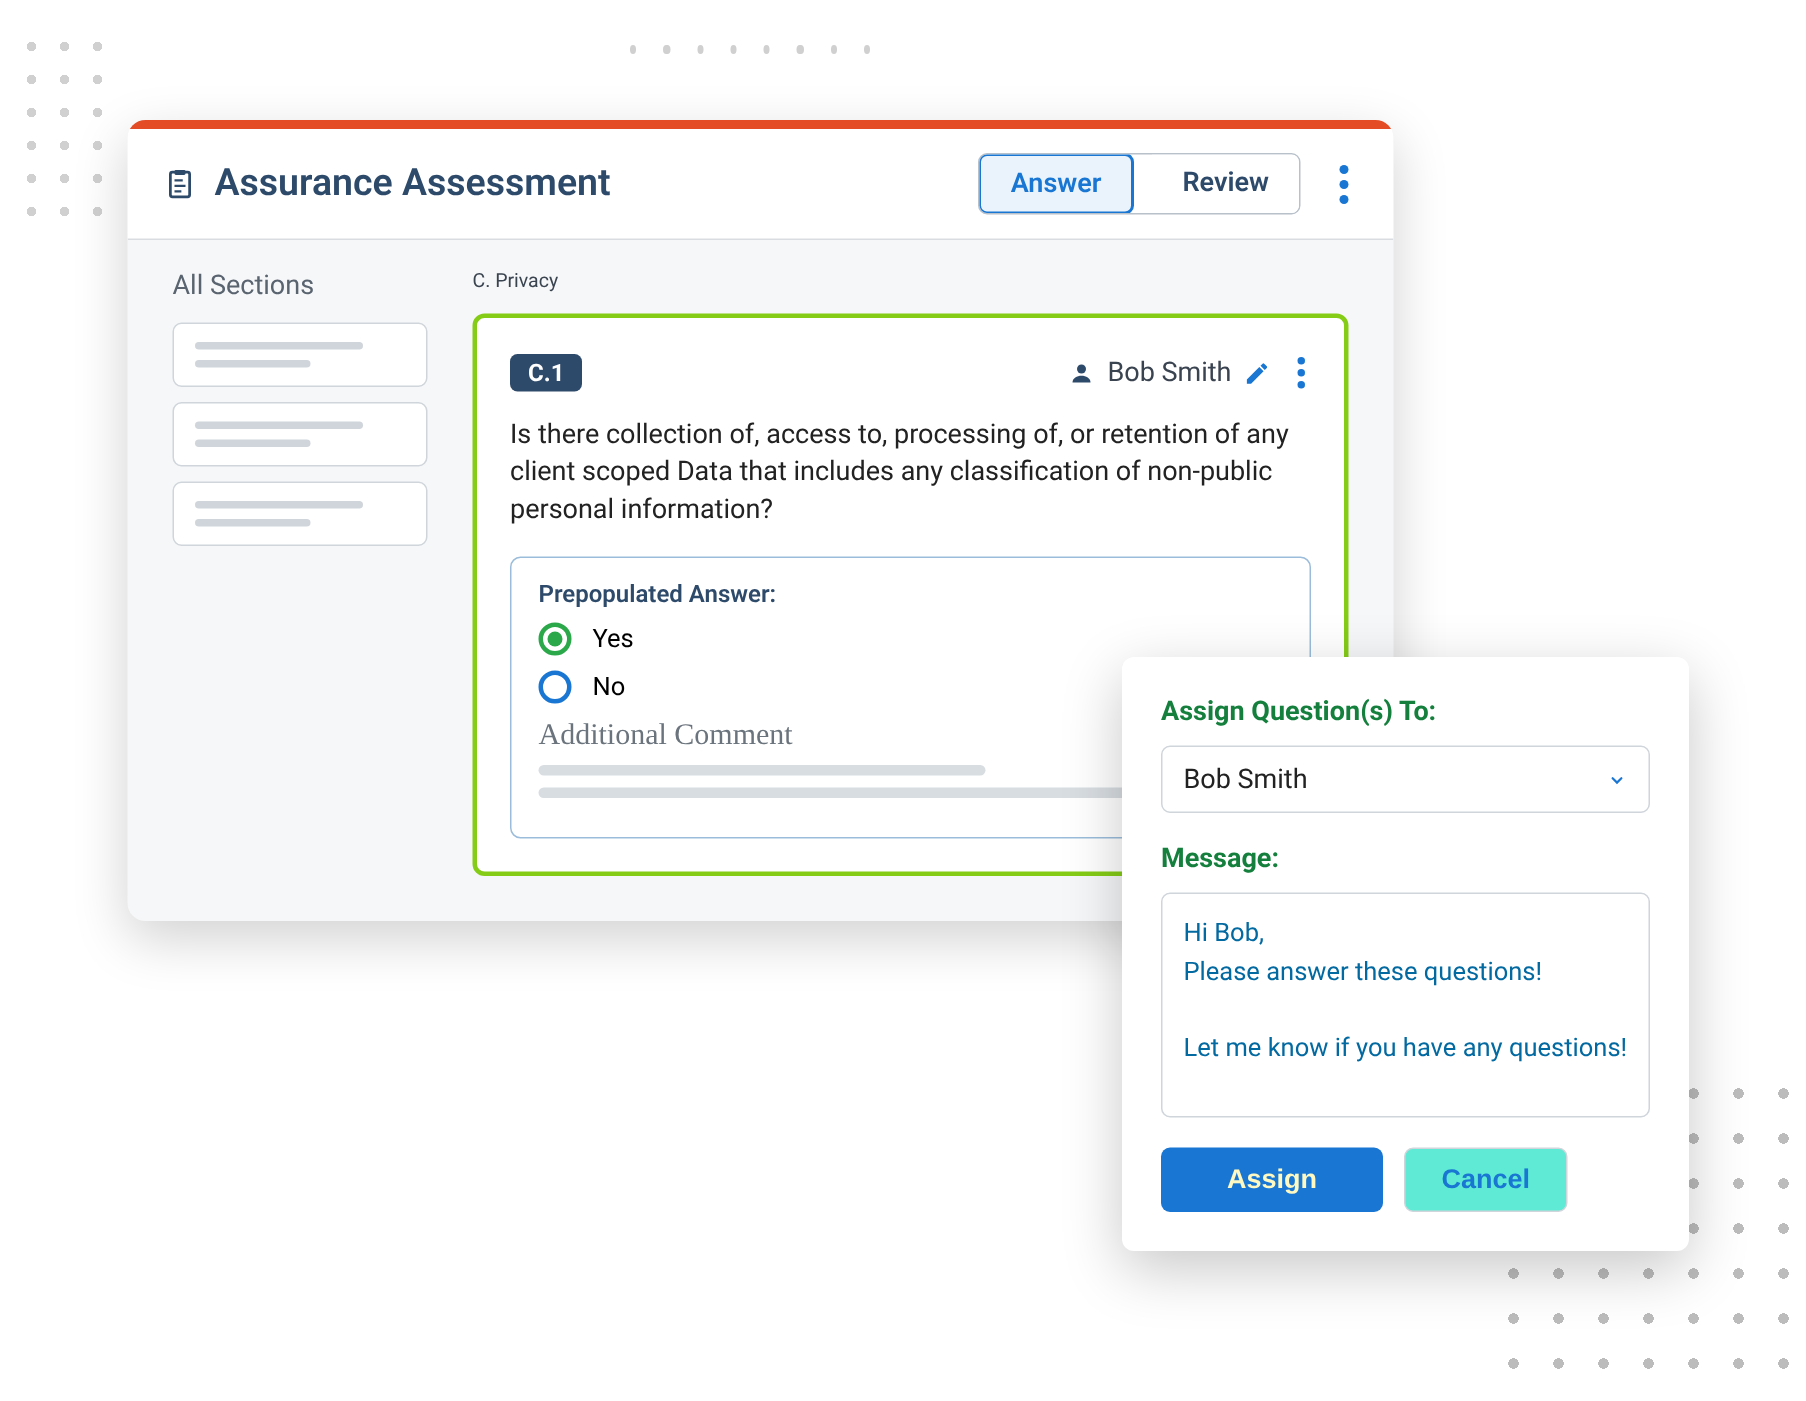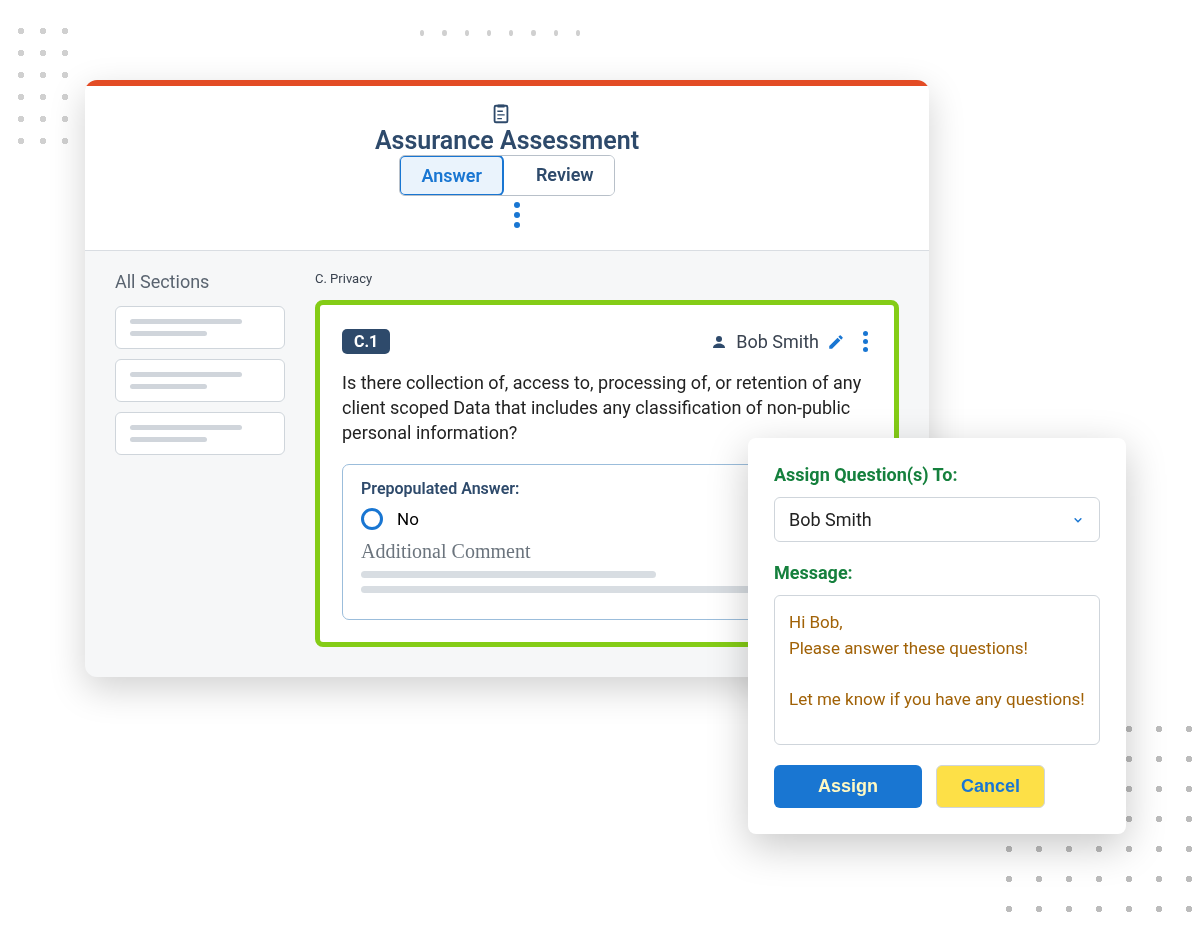--- a/index.html
+++ b/index.html
@@ -47,21 +47,20 @@
 .modal-accent {
   height: 6px;
   background: #e34c25;
 }
 .modal-header {
   display: flex;
   align-items: center;
   padding: 16px 24px;
   background: #fff;
   border-bottom: 1px solid #d9dde2;
-  flex-direction: column;
 }
 .clipboard-icon {
   width: 22px; height: 24px; margin-right: 12px;
 }
 .modal-title {
   font-size: 25px;
   font-weight: 600;
   color: #2e4a6b;
   flex: 1;
 }
@@ -128,21 +127,21 @@
 .section-item .bar.w1 { width: 80%; }
 .section-item .bar.w2 { width: 55%; }
 .main-column { flex: 1; }
 .section-heading {
   font-size: 13px;
   color: #3a4350;
   margin-bottom: 14px;
 }
 .question-card {
   background: #fff;
-  border: 5px solid #84cc16;
+  border: 3px solid #84cc16;
   border-radius: 8px;
   padding: 22px;
 }
 .q-header {
   display: flex;
   align-items: center;
   margin-bottom: 14px;
 }
 .q-badge {
   background: #2e4a6b;
@@ -263,42 +262,42 @@
   color: #222;
   margin-bottom: 20px;
   cursor:pointer;
 }
 .chevron { width:14px; height:14px; }
 .textarea-box {
   border: 1px solid #cfd5db;
   border-radius: 6px;
   padding: 14px;
   font-size: 17px;
-  color: #a16207;
+  color: #0369a1;
   line-height: 1.5;
   white-space: pre-line;
   min-height: 150px;
   margin-bottom: 20px;
 }
 .popup-buttons {
   display: flex;
   gap: 14px;
 }
 .btn-assign {
   background: #1976d2;
   color: #fef9c3;
   border: none;
   padding: 10px 44px;
   font-size: 18px;
   font-weight: 600;
   border-radius: 6px;
   cursor:pointer;
 }
 .btn-cancel {
-  background: #fde047;
+  background: #5eead4;
   color: #1976d2;
   border: 1.5px solid #cfd5db;
   padding: 10px 24px;
   font-size: 18px;
   font-weight: 600;
   border-radius: 6px;
   cursor:pointer;
 }
 </style>
 </head>
@@ -376,20 +375,24 @@
           <div class="q-kebab">
             <span></span>
               <span></span>
               <span></span>
           </div>
         </div>
         <div class="q-text">Is there collection of, access to, processing of, or retention of any client scoped Data that includes any classification of non-public personal information?</div>
         <div class="answer-box">
           <div class="answer-label">Prepopulated Answer:</div>
           <div class="radio-row">
+            <div class="radio yes"></div>
+            <span>Yes</span>
+          </div>
+          <div class="radio-row">
             <div class="radio no"></div>
             <span>No</span>
           </div>
           <div class="comment-label">Additional Comment</div>
           <div class="gray-bar w60"></div>
           <div class="gray-bar w100"></div>
         </div>
       </div>
     </div>
   </div>

